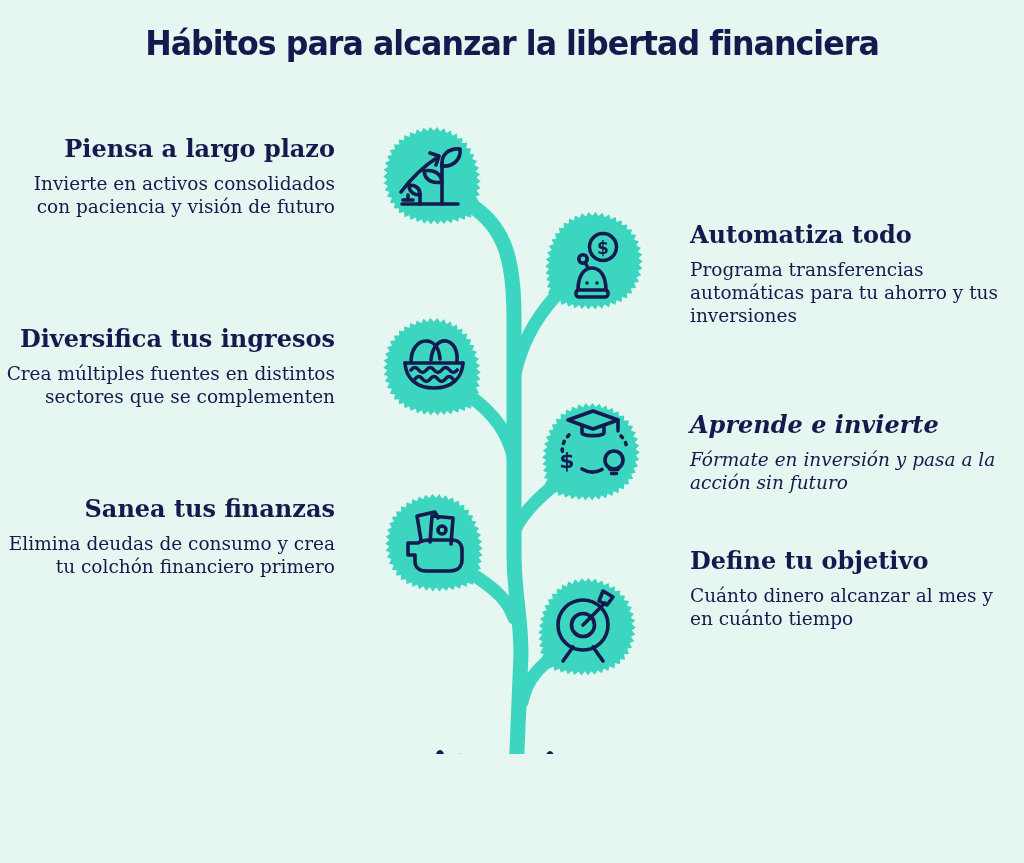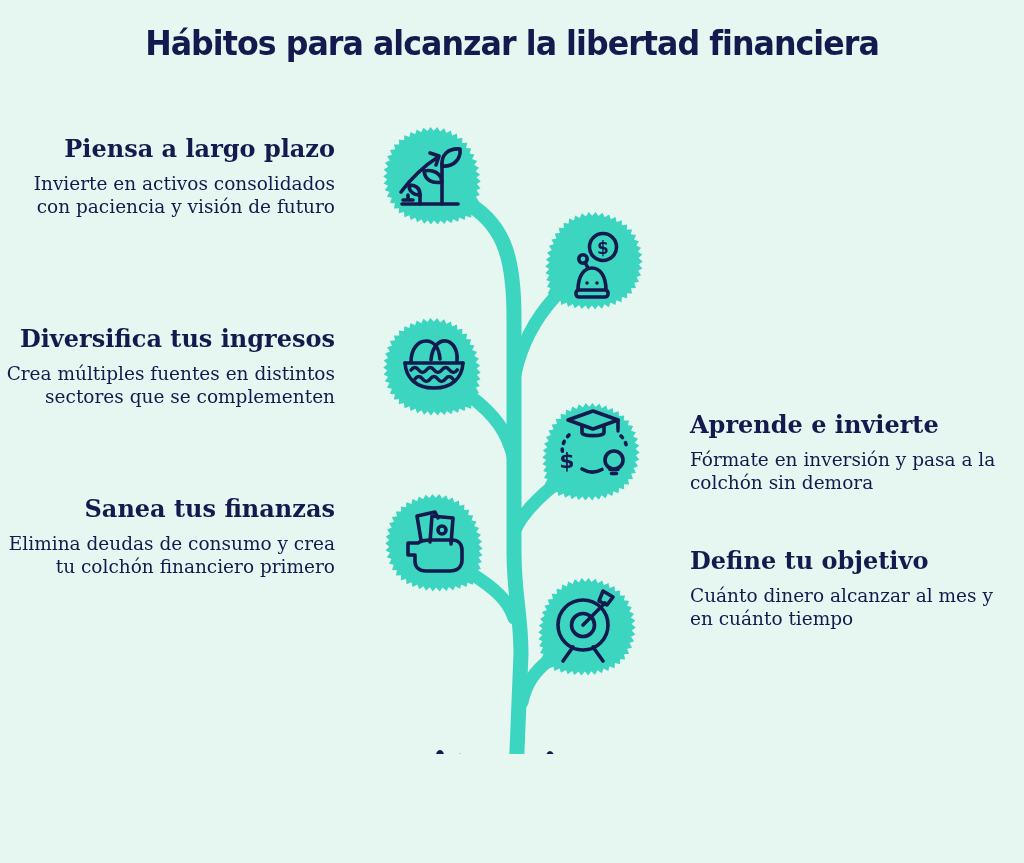--- a/index.html
+++ b/index.html
@@ -32,21 +32,21 @@
   .ground{stroke:var(--ink);stroke-width:3.5;fill:none;stroke-linecap:round;stroke-linejoin:round;}
   .item{position:absolute;}
   .item h2{margin:0;font-size:24px;font-weight:bold;font-family:"DejaVu Serif",serif;}
   .item p{margin:10px 0 0;font-size:18.5px;line-height:1.24;white-space:pre-line;}
   .item.left{right:689px;width:340px;text-align:right;}
   .item.right{left:690px;width:320px;text-align:left;}
   #item-l1{top:134px;}
   #item-l2{top:324px;}
   #item-l3{top:494px;}
   #item-r1{top:220px;}
-  #item-r2{top:410px;}
+  #item-r2{top:410px;font-style:italic;}
   #item-r3{top:546px;}
   .footer{
     position:absolute;top:818px;left:0;width:100%;
     display:flex;justify-content:center;align-items:center;gap:8px;
     font-weight:bold;font-size:21px;
   }
   .logo-mark{stroke:var(--ink);stroke-width:3;fill:none;stroke-linecap:square;}
   .logo-dot{fill:var(--accent);}
 </style>
 <title>Hábitos para alcanzar la libertad financiera</title></head>
@@ -149,24 +149,30 @@
     <h2>Diversifica tus ingresos</h2>
     <p>Crea múltiples fuentes en distintos
 sectores que se complementen</p>
   </div>
   <div class="item left" id="item-l3">
     <h2>Sanea tus finanzas</h2>
     <p>Elimina deudas de consumo y crea
 tu colchón financiero primero</p>
   </div>
 
+  <div class="item right" id="item-r1">
+    <h2>Automatiza todo</h2>
+    <p>Programa transferencias
+automáticas para tu ahorro y tus
+inversiones</p>
+  </div>
   <div class="item right" id="item-r2">
     <h2>Aprende e invierte</h2>
     <p>Fórmate en inversión y pasa a la
-colchón sin demora</p>
+acción sin futuro</p>
   </div>
   <div class="item right" id="item-r3">
     <h2>Define tu objetivo</h2>
     <p>Cuánto dinero alcanzar al mes y
 en cuánto tiempo</p>
   </div>
 
   <div class="footer">
     <svg width="20" height="20" viewBox="0 0 20 20">
       <path class="logo-mark" d="M 11 3.5 H 4.5 V 16.5 H 15.5 V 13"></path>

